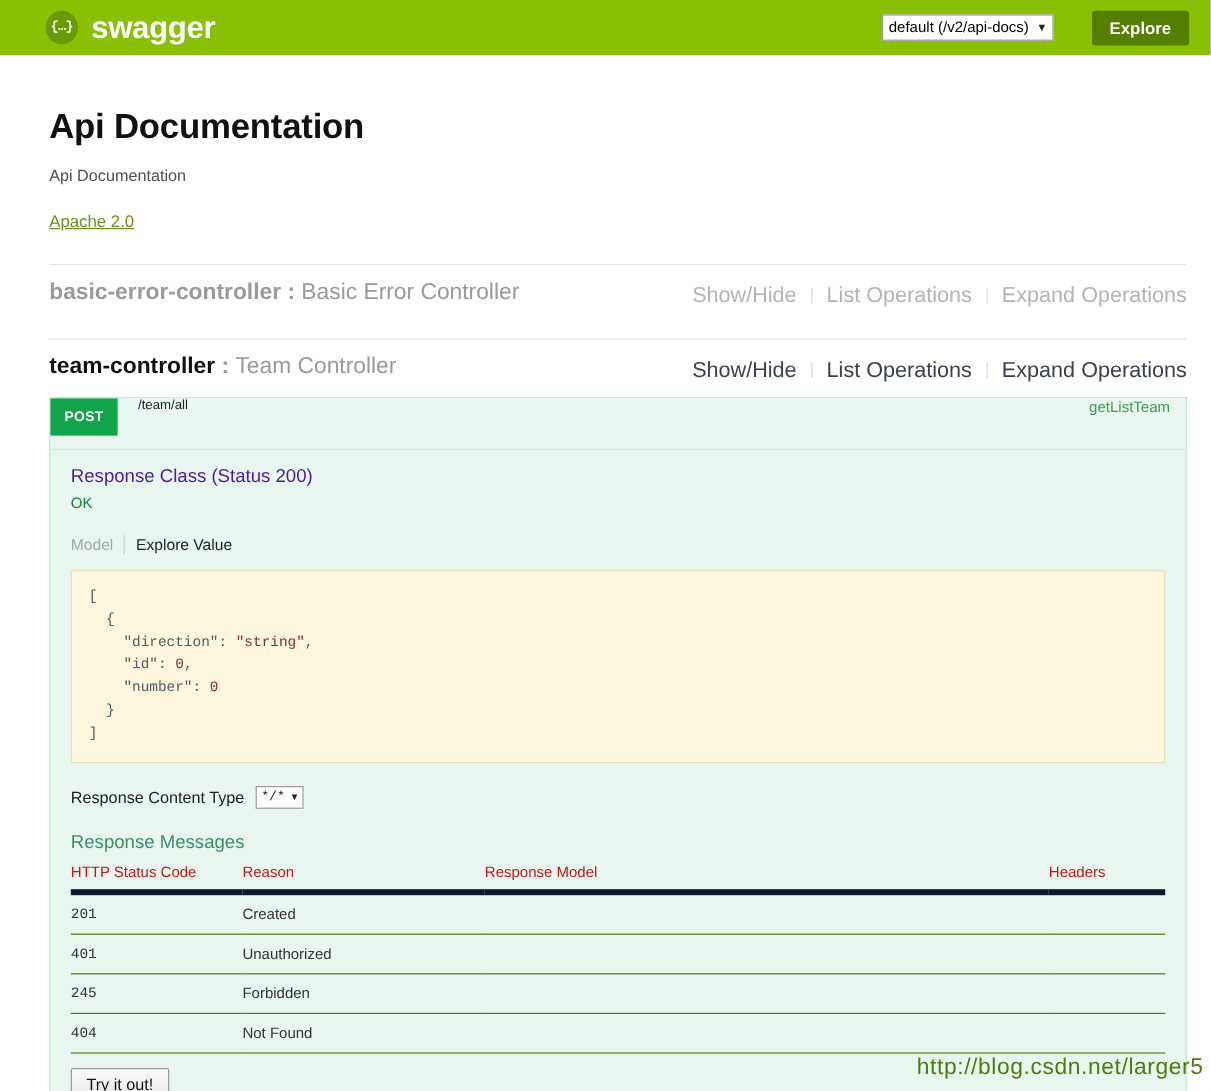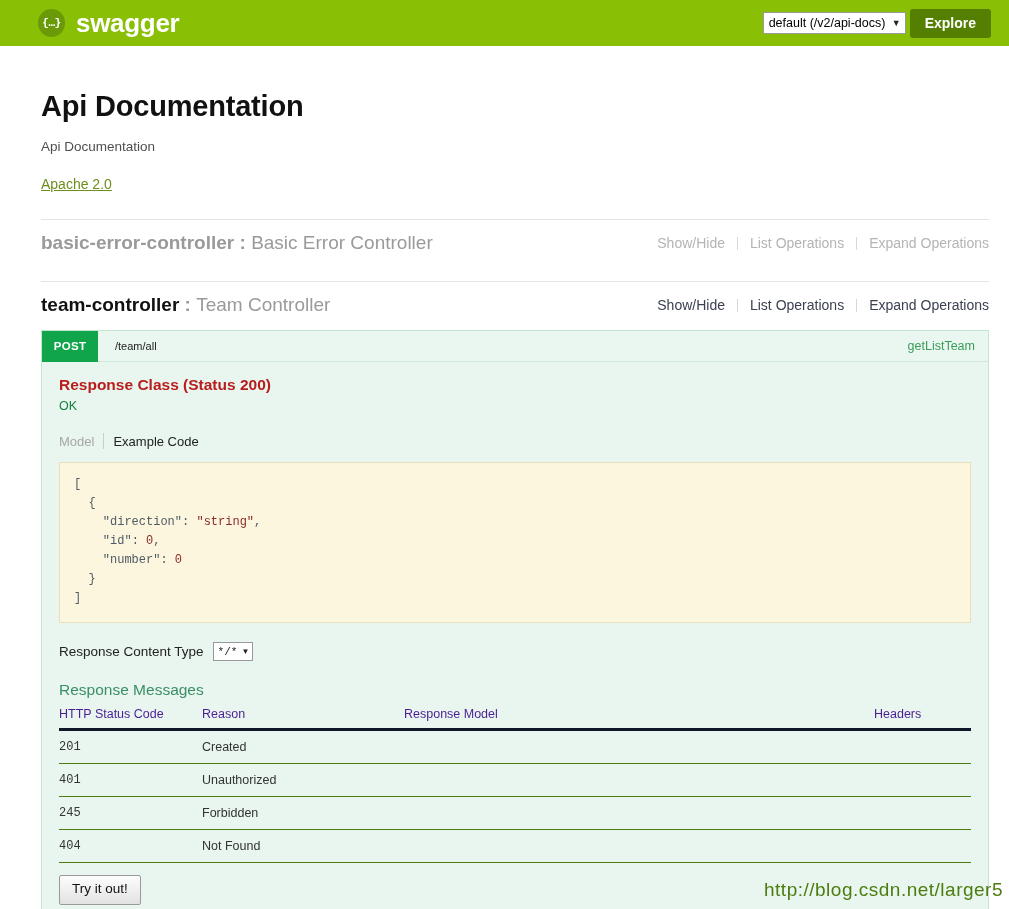--- a/index.html
+++ b/index.html
@@ -53,21 +53,21 @@
     letter-spacing: -0.3px;
     line-height: 1;
   }
   .topbar-right {
     position: absolute;
     right: 18px;
     top: 0;
     height: 46px;
     display: flex;
     align-items: center;
-    gap: 4px;
+    gap: 32px;
   }
   .url-select {
     background: #ffffff;
     border: 1px solid #999;
     height: 22px;
     min-width: 143px;
     font-size: 12.5px;
     font-family: "Liberation Sans", sans-serif;
     color: #000;
     display: flex;
@@ -131,21 +131,21 @@
   .res-name { color: #111111; }
   .res-name.muted { color: #9a9a9a; }
   .res-sep { color: #9a9a9a; font-weight: bold; }
   .res-desc { color: #9a9a9a; font-weight: normal; }
   .res-ops {
     position: absolute;
     right: 0;
     top: 15px;
     display: flex;
     align-items: center;
-    font-size: 14px;
+    font-size: 18px;
   }
   .res-ops a {
     color: #3b4151;
     text-decoration: none;
     padding: 0 12px;
     cursor: pointer;
     white-space: nowrap;
   }
   .res-ops a:last-child { padding-right: 0; }
   .res-ops .divider {
@@ -157,22 +157,22 @@
 
   
   .operation {
     border: 1px solid #c3e6cf;
     background: #e8f6ef;
     margin-top: 9px;
     margin-bottom: 4px;
   }
   .op-head {
     display: flex;
-    align-items: center;
-    height: 31px;
+    align-items: flex-start;
+    height: 43px;
     background: #eaf7f0;
     border-bottom: 1px solid #cfe8da;
     position: relative;
   }
   .op-method {
     background: #10a54a;
     color: #ffffff;
     font-size: 11.5px;
     font-weight: bold;
     width: 56px;
@@ -192,34 +192,33 @@
     position: absolute;
     right: 13px;
     font-size: 12.5px;
     color: #3b9c5a;
     cursor: pointer;
   }
 
   .op-body { padding: 14px 17px 22px 17px; }
 
   .section-title {
-    color: #b91c1c;
+    color: #4c1d95;
     font-size: 15.5px;
     margin: 0;
-    font-weight: bold;
+    font-weight: normal;
   }
   .ok-text {
     font-size: 12.5px;
     color: #15803d;
     margin: 5px 0 0 0;
   }
 
   .tabs {
     display: flex;
-    align-items: center;
     margin-top: 20px;
     font-size: 13px;
   }
   .tabs .tab {
     cursor: pointer;
     padding-right: 9px;
     color: #a7a7a7;
   }
   .tabs .tab.active {
     color: #222222;
@@ -278,23 +277,23 @@
 
   table.resp-table {
     width: 100%;
     border-collapse: collapse;
     margin-top: 8px;
     font-size: 12.5px;
   }
   table.resp-table th {
     text-align: left;
     font-weight: normal;
-    color: #4c1d95;
+    color: #b91c1c;
     padding: 0 0 7px 0;
-    border-bottom: 3px solid #0f172a;
+    border-bottom: 5px solid #0f172a;
   }
   table.resp-table td {
     padding: 9px 0 9px 0;
     border-bottom: 1px solid #4d7c0f;
     color: #333333;
     vertical-align: middle;
   }
   table.resp-table .col-code { width: 143px; font-family: "Liberation Mono", monospace; font-size: 12px; }
   table.resp-table th.col-code { font-family: "Liberation Sans", sans-serif; font-size: 12.5px; }
   table.resp-table .col-reason { width: 202px; }
@@ -385,21 +384,21 @@
     </div>
 
     <div class="op-body">
 
       <h4 class="section-title">Response Class (Status 200)</h4>
       <p class="ok-text">OK</p>
 
       <div class="tabs">
         <span class="tab">Model</span>
         <span class="tab-div"></span>
-        <span class="tab active">Example Code</span>
+        <span class="tab active">Explore Value</span>
       </div>
 
       <div class="example-box"><span class="tok-punc">[</span>
 <span class="tok-punc">  {</span>
     <span class="tok-key">"direction"</span><span class="tok-punc">: </span><span class="tok-str">"string"</span><span class="tok-punc">,</span>
     <span class="tok-key">"id"</span><span class="tok-punc">: </span><span class="tok-num">0</span><span class="tok-punc">,</span>
     <span class="tok-key">"number"</span><span class="tok-punc">: </span><span class="tok-num">0</span>
 <span class="tok-punc">  }</span>
 <span class="tok-punc">]</span></div>
 

